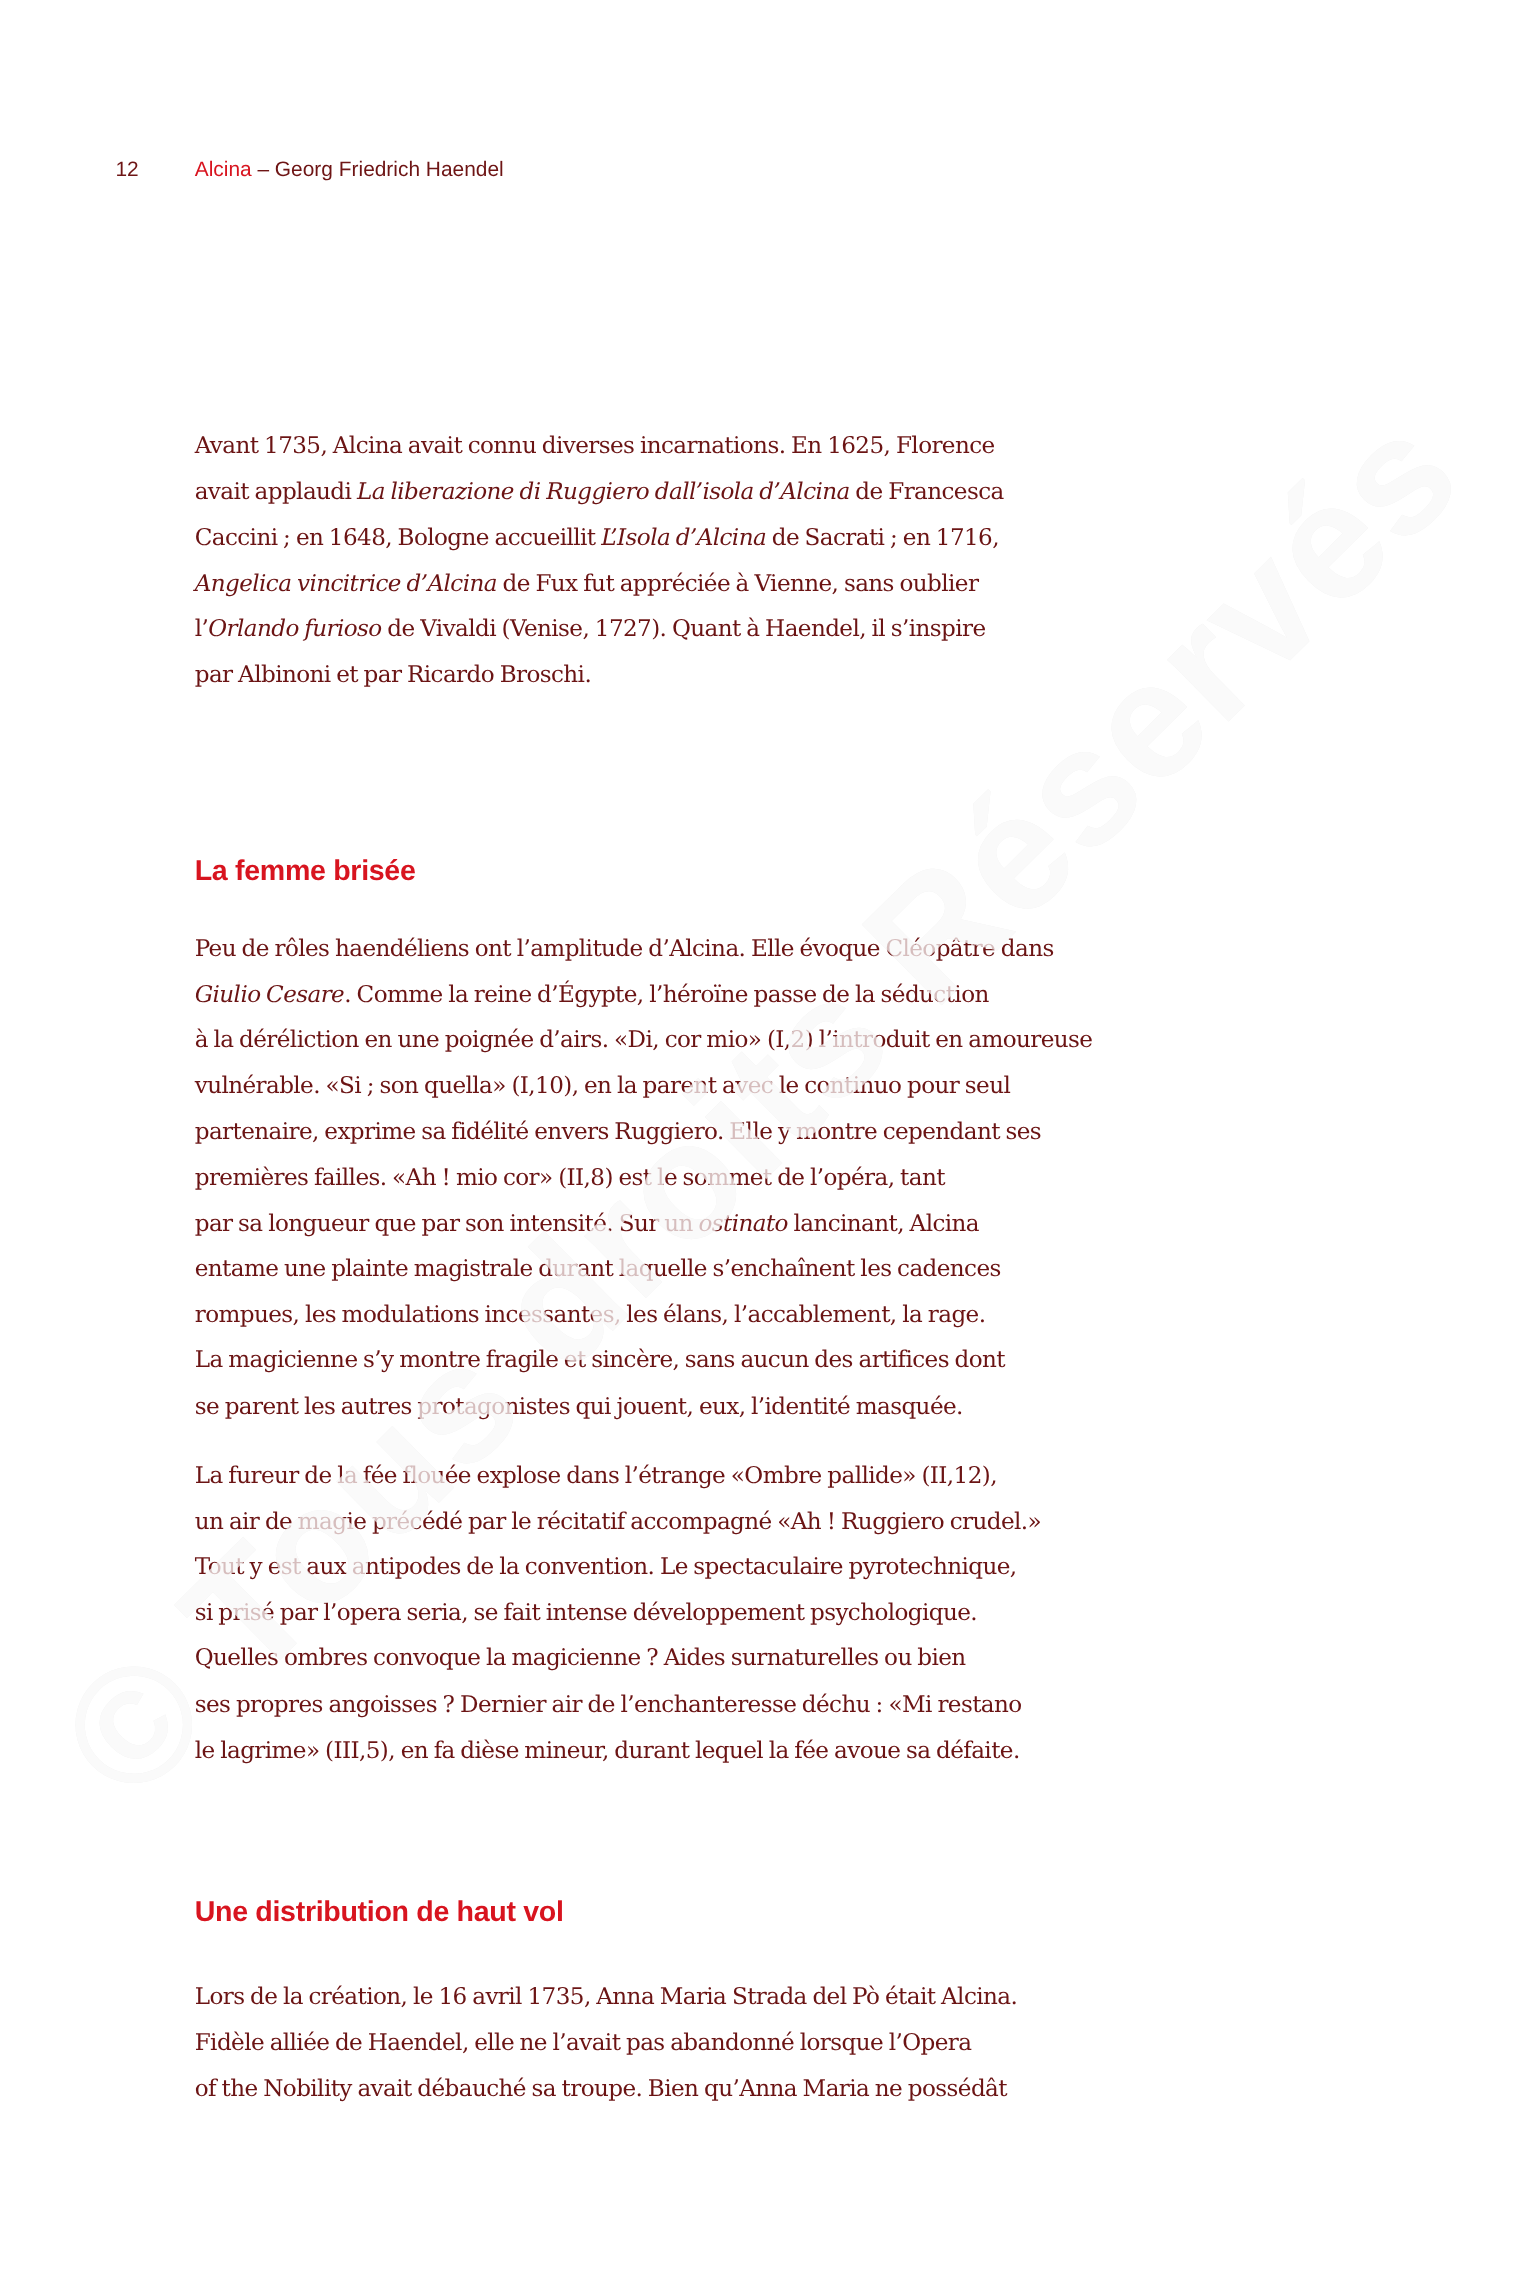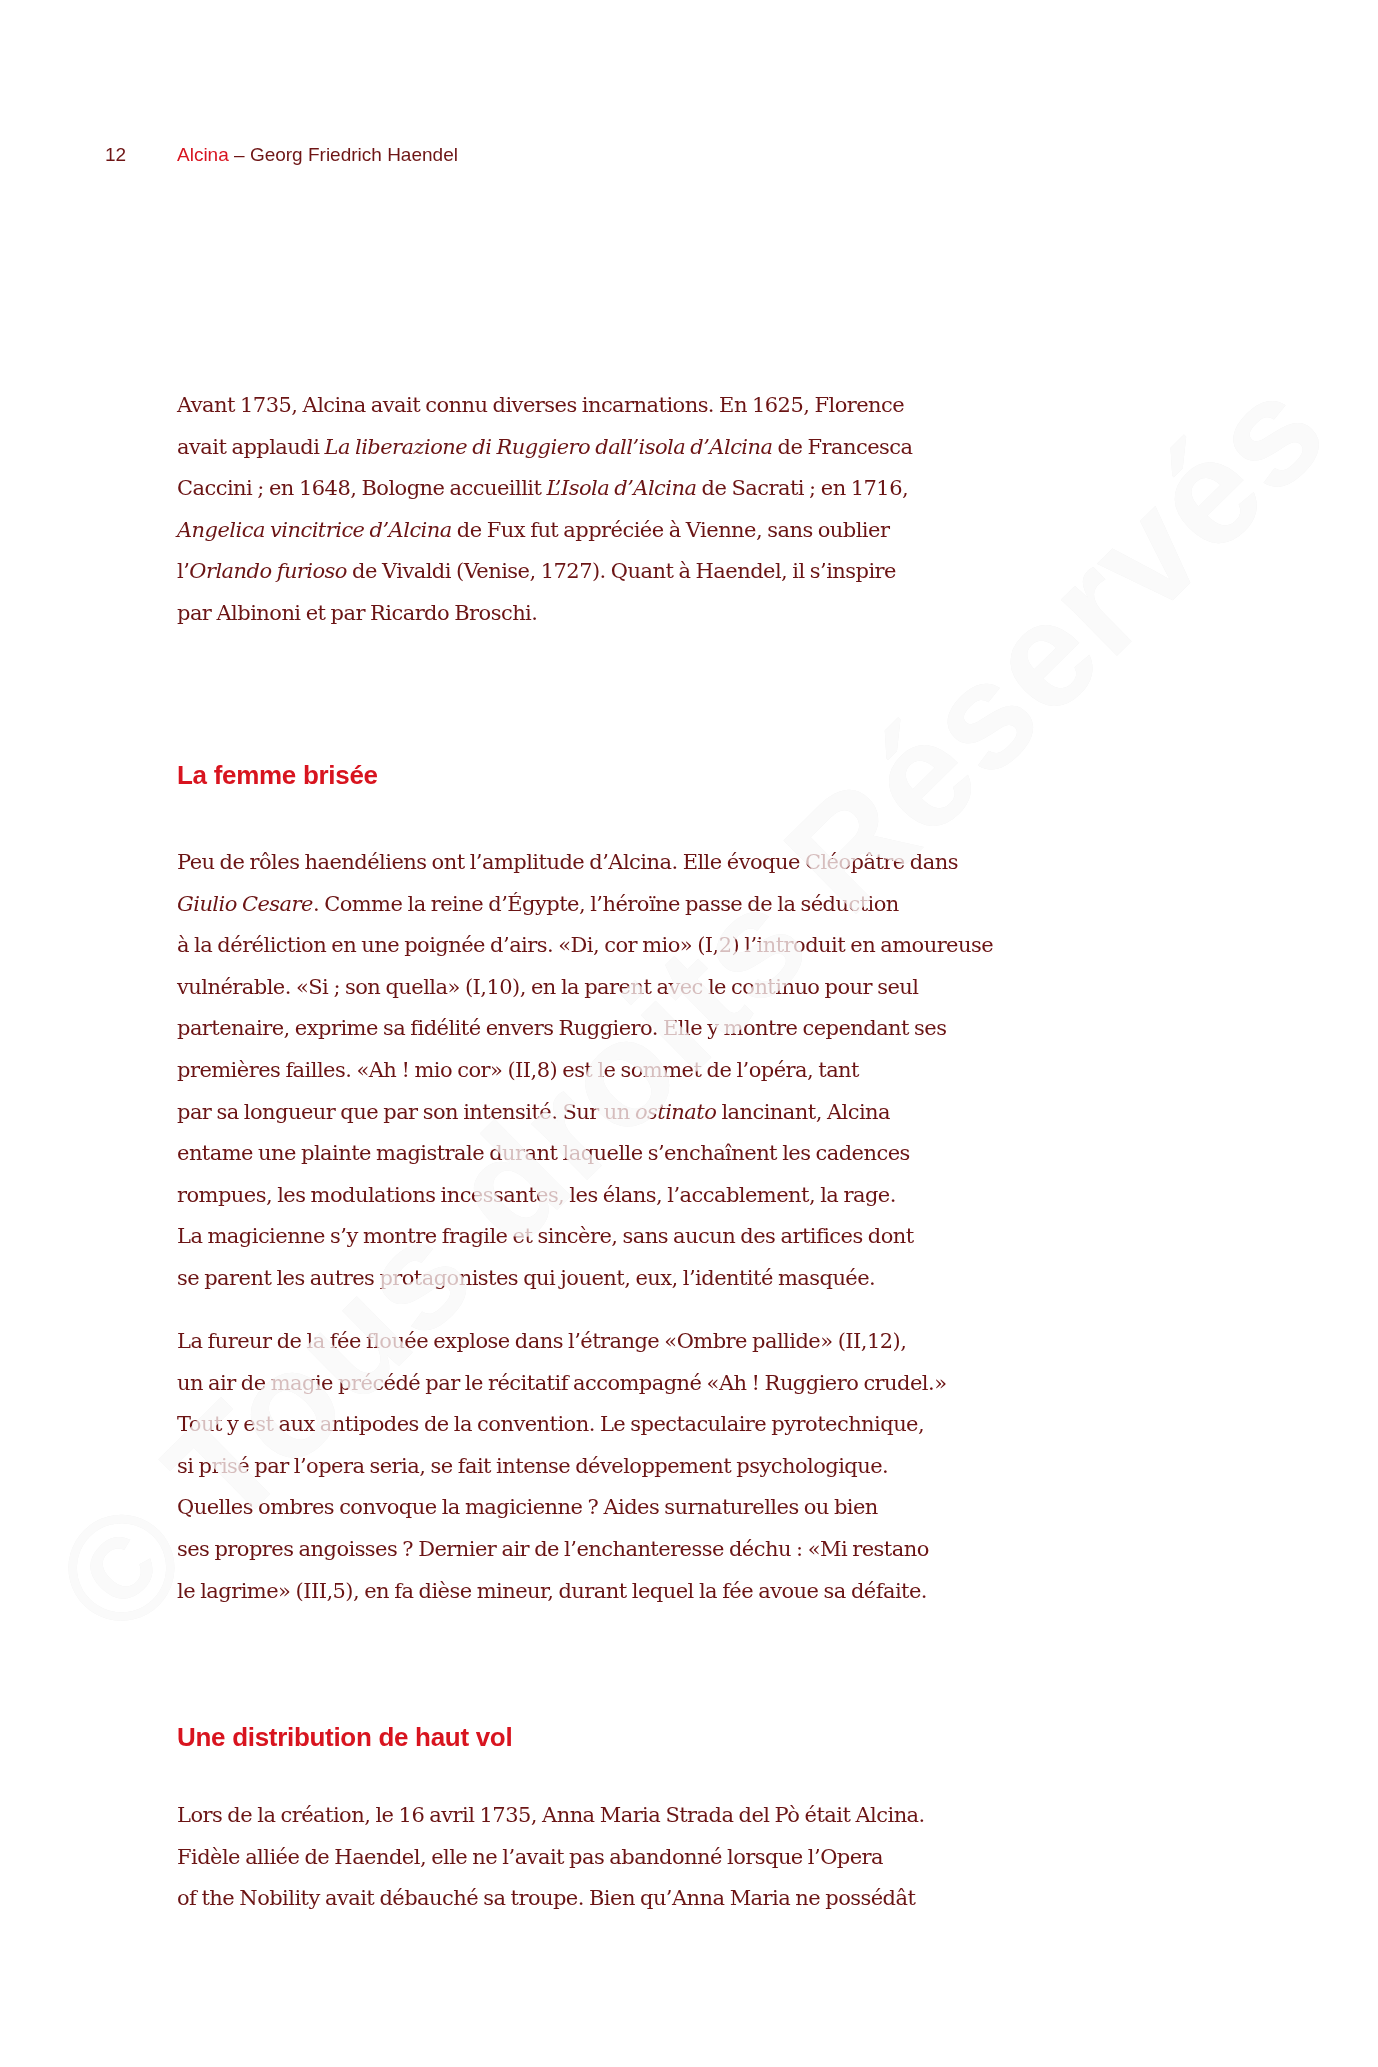--- a/index.html
+++ b/index.html
@@ -61,21 +61,21 @@
       left: 177px;
       font-family: "Liberation Sans", sans-serif;
       font-weight: bold;
       font-size: 26px;
       line-height: 30px;
       color: #d8141f;
       letter-spacing: -0.3px;
       white-space: nowrap;
     }
     #para-1 { top: 385px; }
-    #heading-1 { top: 760px; }
+    #heading-1 { top: 776px; }
     #para-2 { top: 842px; }
     #para-3 { top: 1321px; }
     #heading-2 { top: 1722px; }
     #para-4 { top: 1795px; }
 
     .watermark {
       position: absolute;
       left: 690px;
       top: 1005px;
       transform: translate(-50%, -50%) rotate(-44.7deg);

